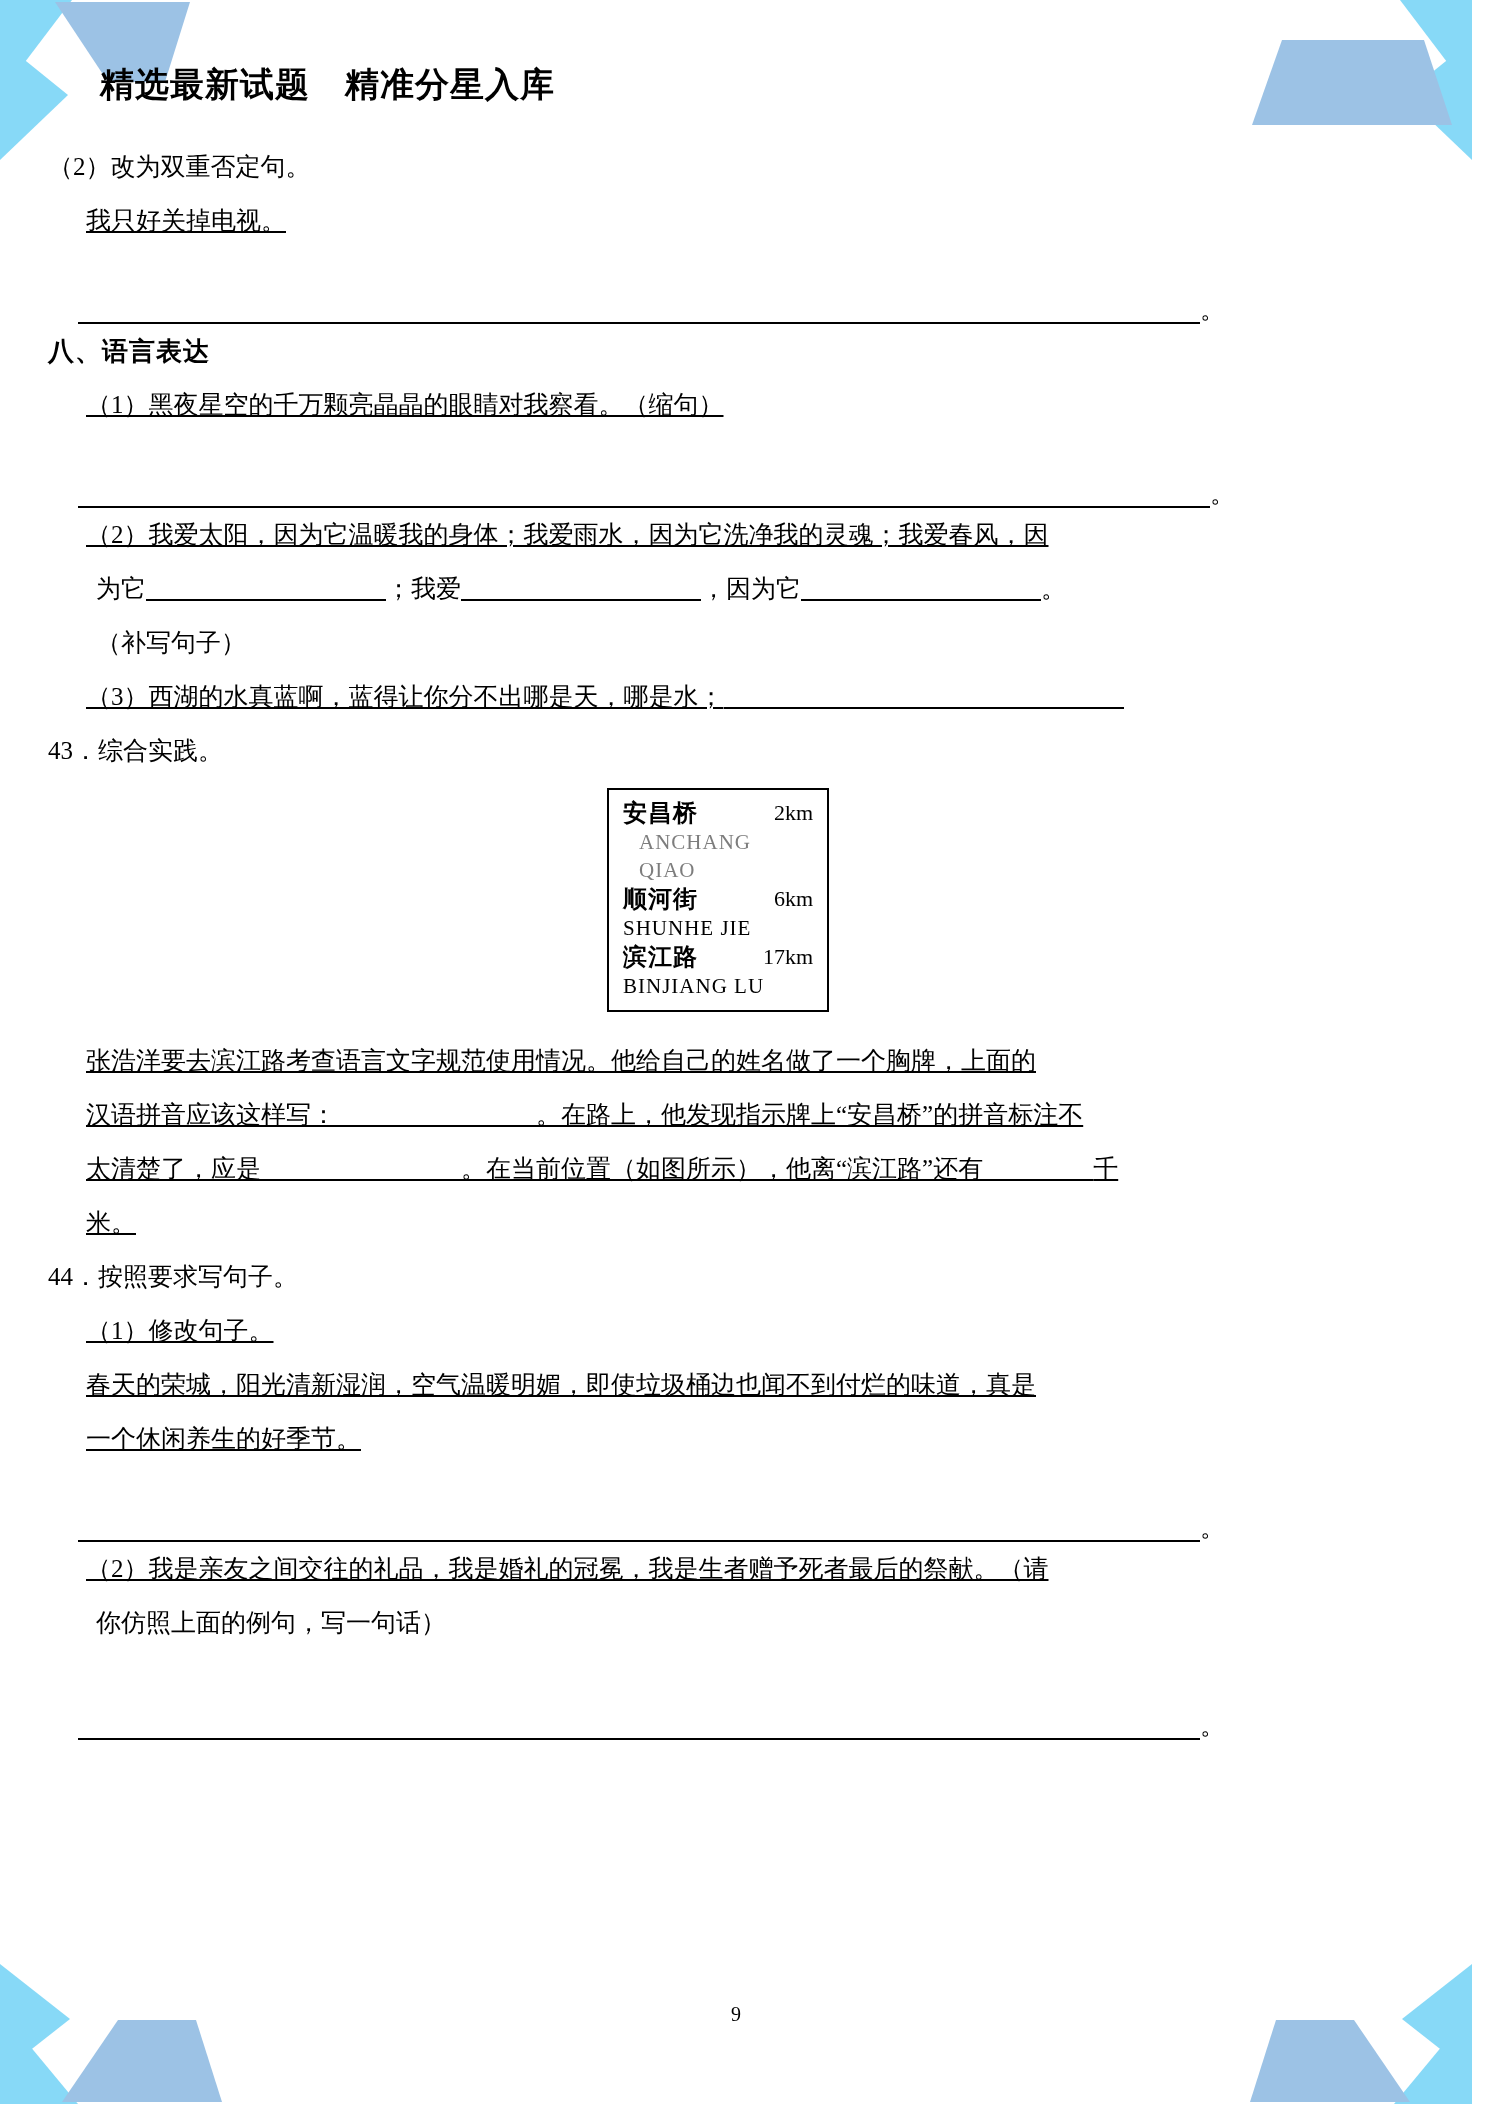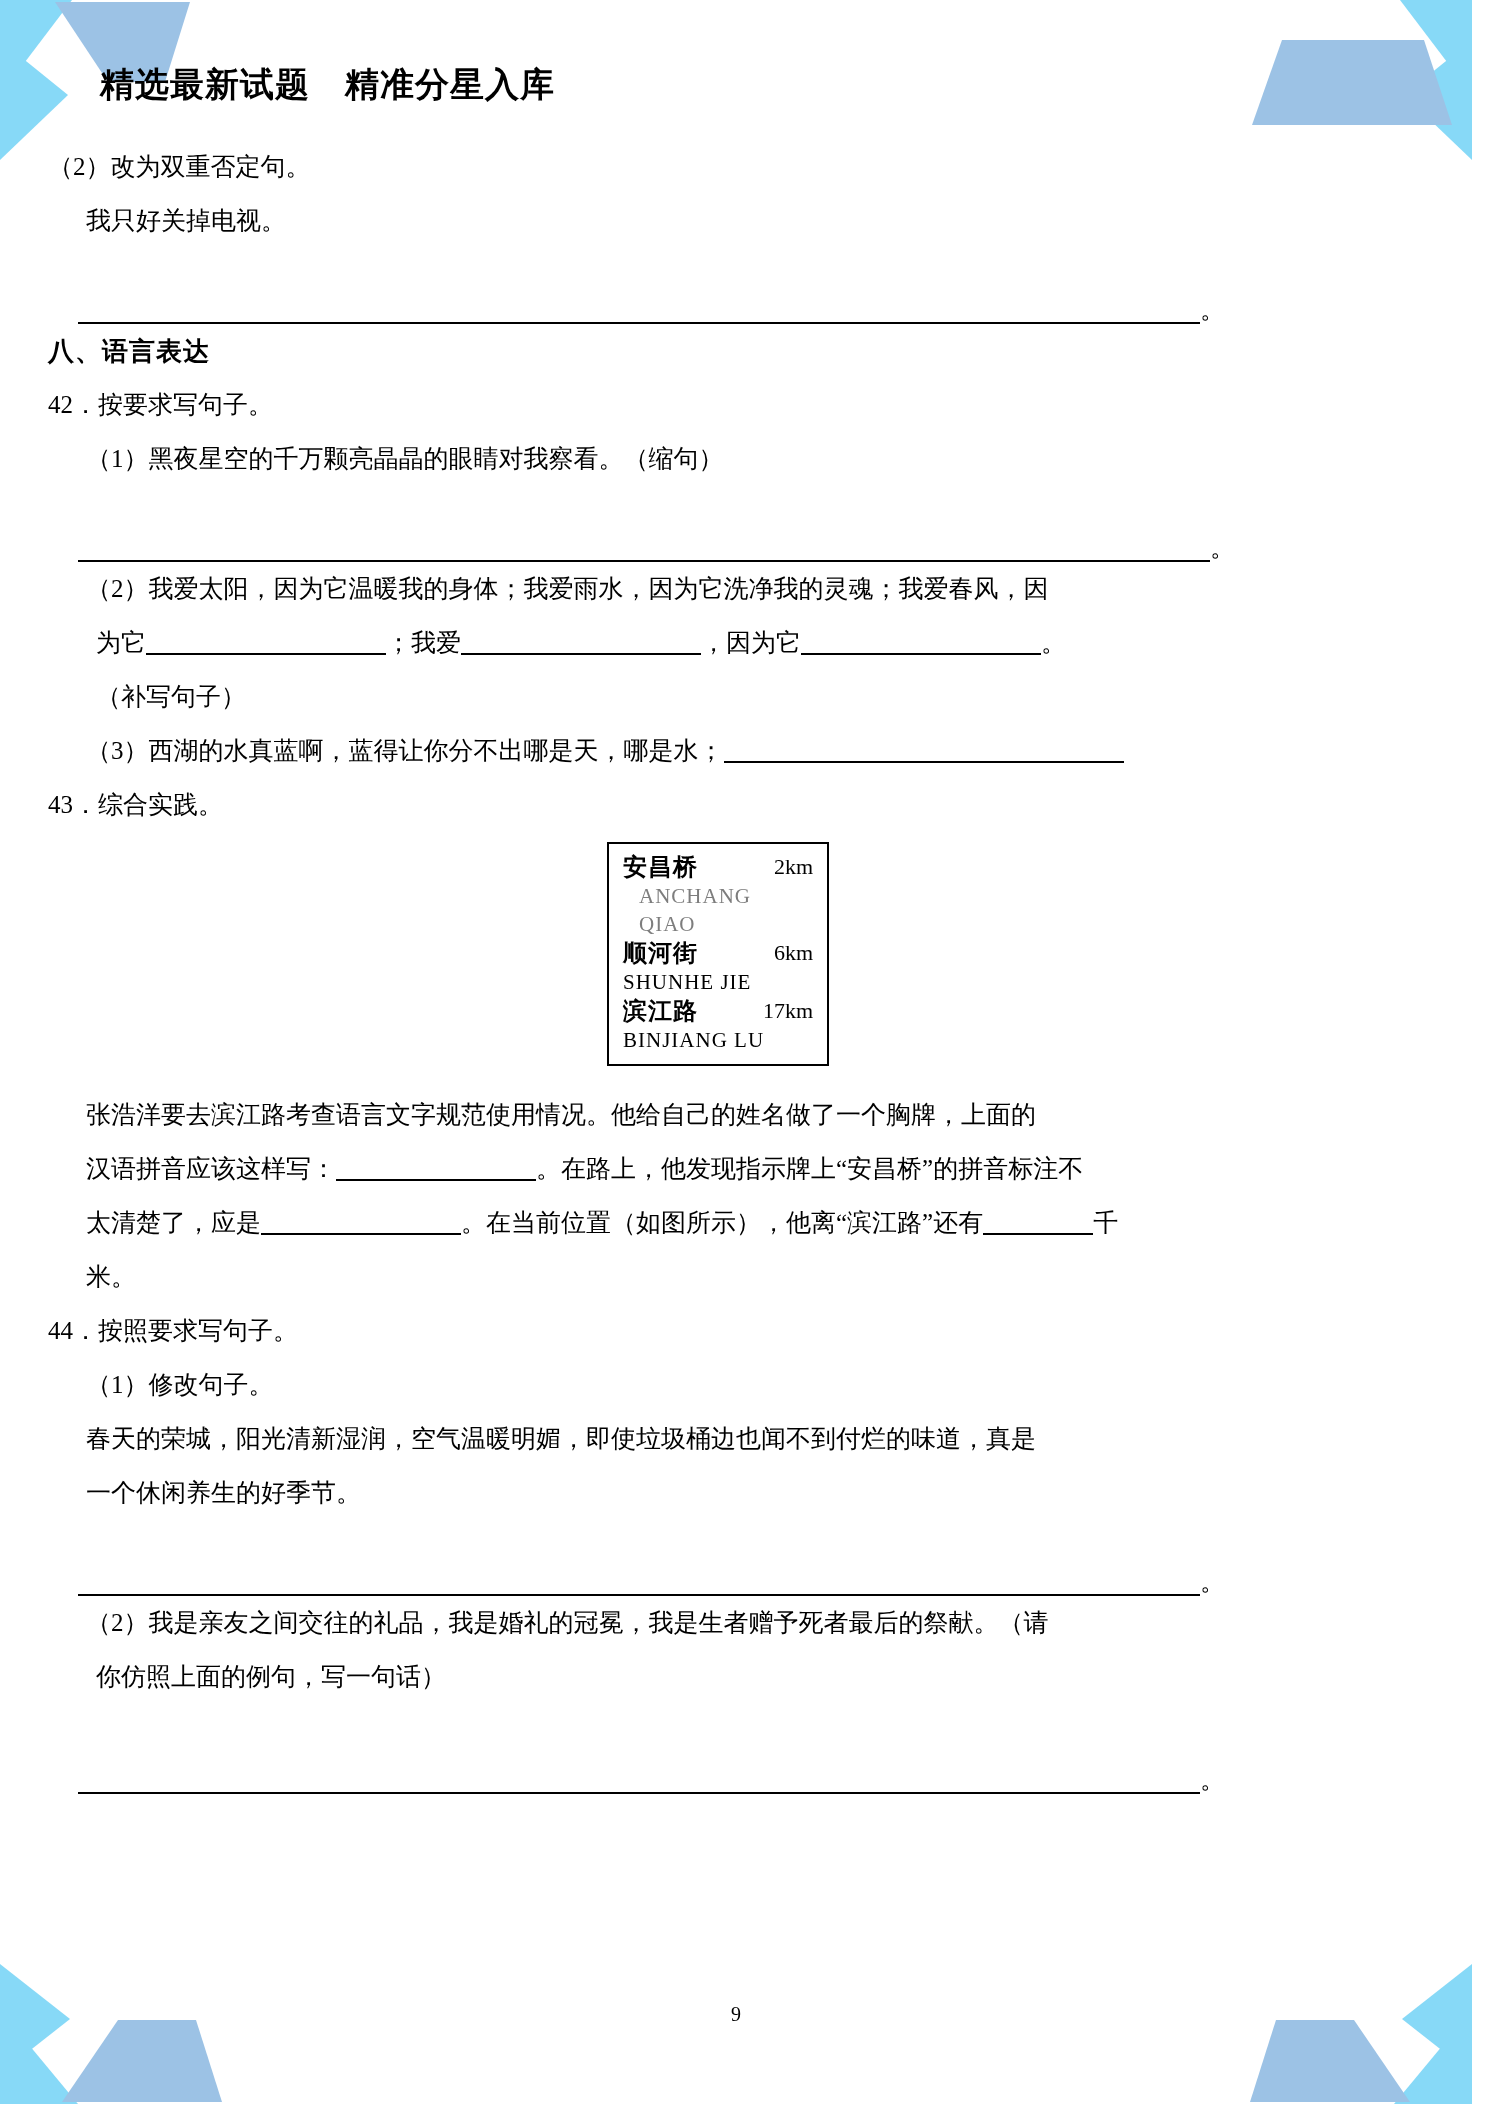--- a/index.html
+++ b/index.html
@@ -73,21 +73,21 @@
     top: 140px;
     width: 1488px;
     padding: 0 100px 0 48px;
     box-sizing: border-box;
     font-size: 25px;
     line-height: 1.0;
   }
 
   
   .lv0 { margin-left: 0px; }
-  .lv1 { margin-left: 38px; }
+  .lv1 { margin-left: 38px; text-decoration: underline; }
   .lv2 { margin-left: 48px; }
 
   .q-line {
     font-size: 25px;
     line-height: 54px;
     height: 54px;
     white-space: nowrap;
   }
 
   .section-heading {
@@ -210,21 +210,20 @@
     <div class="q-line lv0">（2）改为双重否定句。</div>
     <div class="q-line lv1">我只好关掉电视。</div>
     <div class="spacer-sm"></div>
     <div class="answer-rule">
       <span class="rule" style="width:1122px;"></span>
         <span class="tail">。</span>
     </div>
 
     <div class="section-heading lv0">八、语言表达</div>
 
-    <div class="q-line lv0">42．按要求写句子。</div>
     <div class="q-line lv1">（1）黑夜星空的千万颗亮晶晶的眼睛对我察看。（缩句）</div>
     <div class="spacer-sm"></div>
     <div class="answer-rule">
       <span class="rule" style="width:1132px;"></span>
         <span class="tail">。</span>
     </div>
 
     <div class="q-line lv1">（2）我爱太阳，因为它温暖我的身体；我爱雨水，因为它洗净我的灵魂；我爱春风，因</div>
     <div class="q-line lv2"><span>为它</span><span class="blank b-xl"></span><span>；我爱</span><span class="blank b-xl"></span><span>，因为它</span><span class="blank b-xl"></span><span>。</span></div>
     <div class="q-line lv2">（补写句子）</div>

